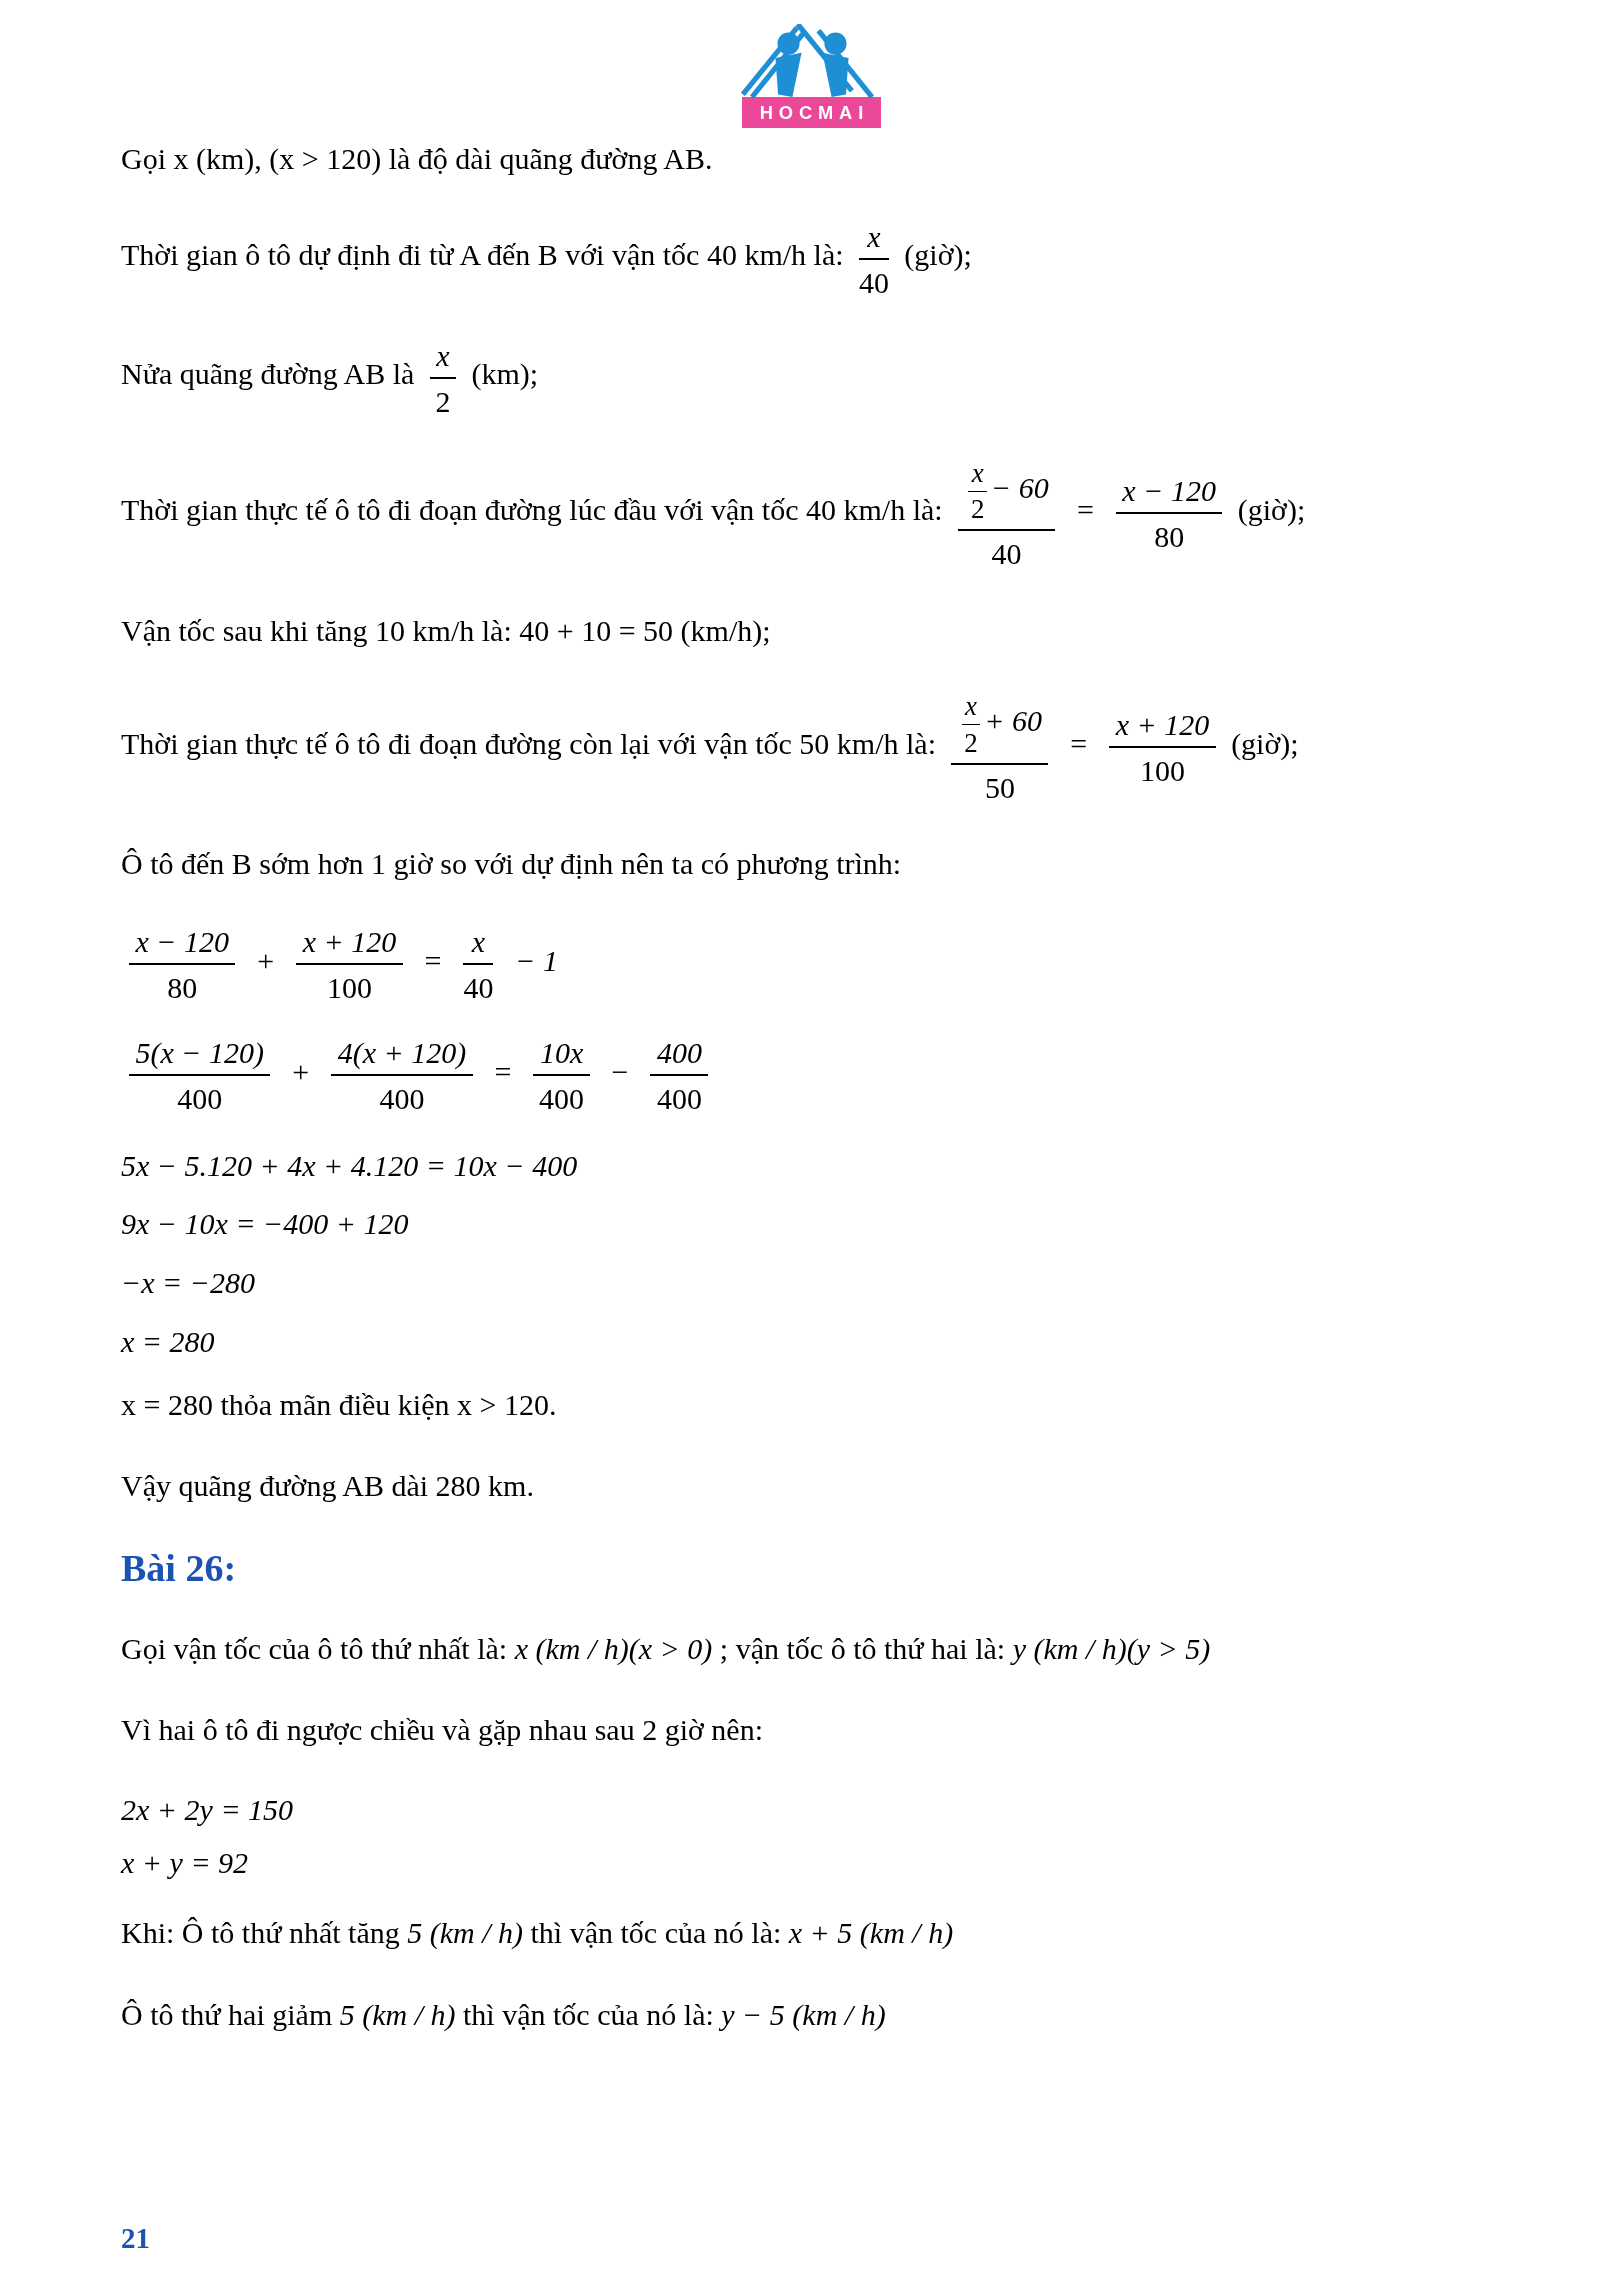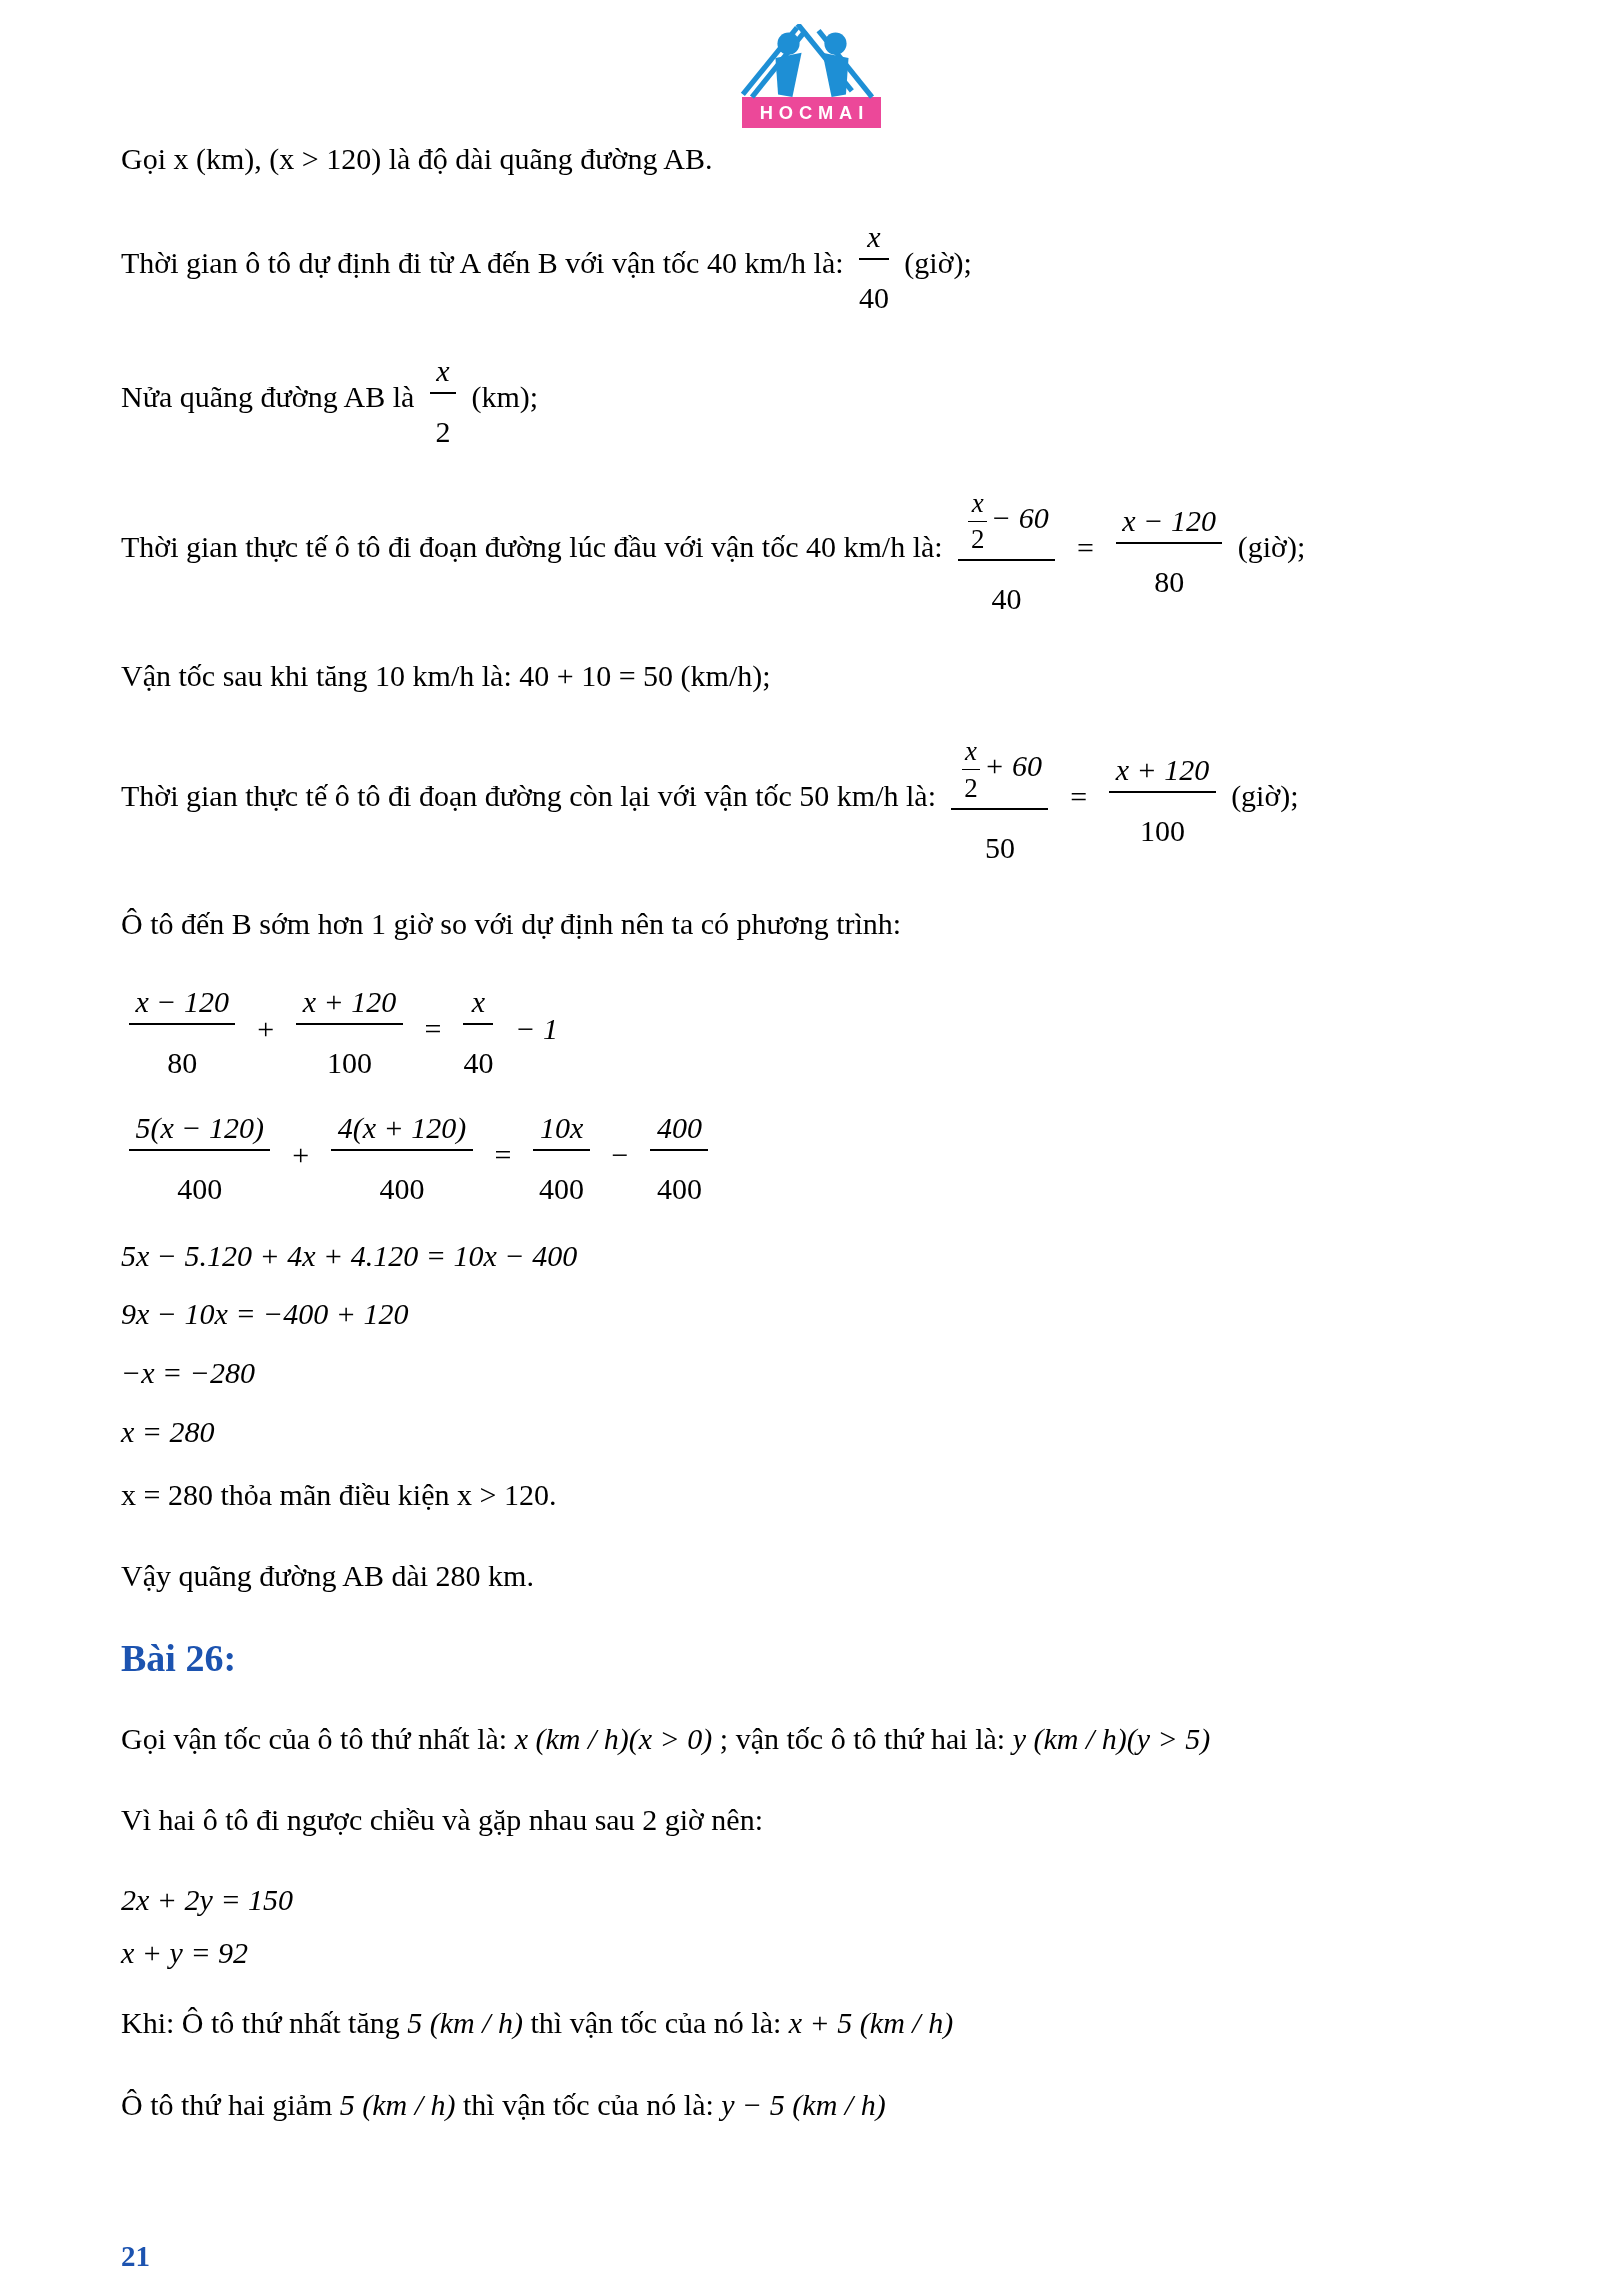--- a/index.html
+++ b/index.html
@@ -27,34 +27,34 @@
   .content { padding: 5.2px 121px 0 121px; }
   .para { margin: 0 0 38px 0; line-height: 1.45; }
   .eq { margin-bottom: 30px; }
   .math { font-style: italic; }
   .op { margin: 0 6.5px; }
   .frac {
     display: inline-block; vertical-align: middle;
     text-align: center; margin: 0 7.9px; line-height: 1.12;
   }
   .frac .num { display: block; border-bottom: 2px solid #000; padding: 1.3px 6.5px 4.6px 6.5px; }
-  .frac .den { display: block; padding-top: 21px; }
+  .frac .den { display: block; padding-top: 6px; }
   .frac .frac { margin: 0 3.9px; font-size: 0.9em; vertical-align: middle; }
   .frac .frac .num { border-bottom: 1.3px solid #000; padding: 0 3.3px 2.6px 3.3px; }
   .frac .frac .den { padding-top: 2.6px; }
   .steps p { margin: 0 0 19.6px 0; line-height: 1.3; }
   .steps { margin-bottom: 22px; }
   .system p { margin: 0 0 14.4px 0; line-height: 1.3; }
   .system { margin-bottom: 29px; }
   .heading {
     color: #1c53b0; font-weight: bold; font-size: 38px;
     margin: 2.6px 0 37px 0;
   }
   .page-number {
-    position: absolute; left: 121px; bottom: 22px;
+    position: absolute; left: 121px; bottom: 40px;
     color: #1c53b0; font-weight: bold; font-size: 29px;
   }
 </style>
 </head>
 <body>
 
 <div class="page">
 
   <header class="logo">
     <svg width="152" height="77" viewBox="0 0 232 118" aria-hidden="true">

